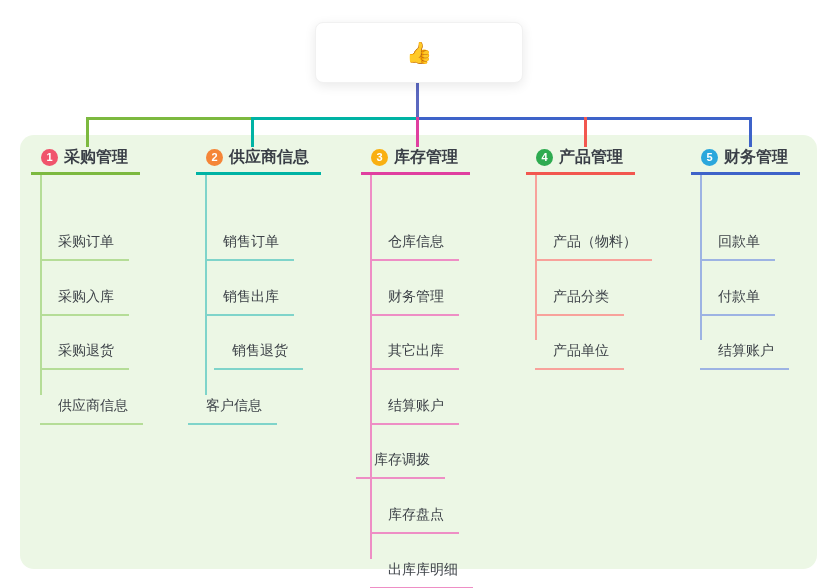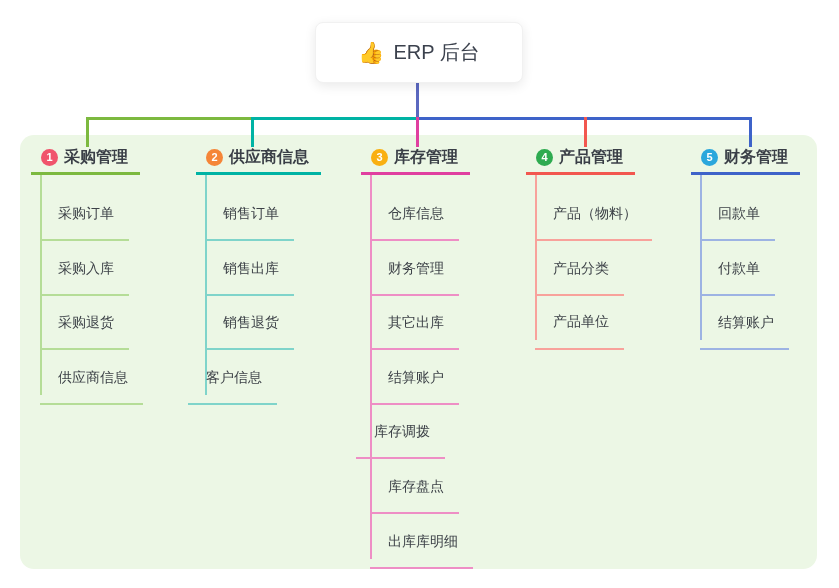--- a/index.html
+++ b/index.html
@@ -52,38 +52,38 @@
     color:#ffffff;
     font-size:11px;
     font-weight:700;
     display:flex;align-items:center;justify-content:center;
     line-height:1;
     flex:0 0 auto;
   }
   .child-node{
     position:absolute;
     display:inline-block;
-    padding:0 15px 16px 18px;
+    padding:0 15px 8px 18px;
     border-bottom:2px solid #000;
     font-size:14px;
     color:#3d4248;
     line-height:20px;
     white-space:nowrap;
     z-index:2;
+    margin-top:28px;
   }
 </style>
 </head>
 <body>
 
 <div class="canvas">
   <div class="panel" style="background: rgb(236, 247, 229);"></div>
 
   <div class="root-node">
     <span class="emoji">👍</span>
-    <span>ERP 后台</span>
   </div>
 
   <div id="lines">
       <div class="line" style="left: 86px; top: 117px; width: 167px; height: 3px; background: rgb(124, 185, 63);"></div>
       <div class="line" style="left: 251px; top: 117px; width: 167px; height: 3px; background: rgb(0, 179, 164);"></div>
       <div class="line" style="left: 416px; top: 117px; width: 335px; height: 3px; background: rgb(62, 99, 201);"></div>
       <div class="line" style="left: 416px; top: 83px; width: 3px; height: 37px; background: rgb(91, 104, 192);"></div>
       <div class="line" style="left: 86px; top: 117px; width: 3px; height: 30px; background: rgb(124, 185, 63);"></div>
       <div class="line" style="left: 251px; top: 117px; width: 3px; height: 30px; background: rgb(0, 179, 164);"></div>
       <div class="line" style="left: 416px; top: 117px; width: 3px; height: 30px; background: rgb(224, 63, 160);"></div>
@@ -103,40 +103,40 @@
       <div class="child-node" style="left: 40px; top: 203px; border-bottom-color: rgb(181, 221, 151);">采购订单</div>
       <div class="child-node" style="left: 40px; top: 258px; border-bottom-color: rgb(181, 221, 151);">采购入库</div>
       <div class="child-node" style="left: 40px; top: 312px; border-bottom-color: rgb(181, 221, 151);">采购退货</div>
       <div class="child-node" style="left: 40px; top: 367px; border-bottom-color: rgb(181, 221, 151);">供应商信息</div>
       <div class="branch-title" style="left: 196px; top: 147px; border-bottom-color: rgb(0, 179, 164);">
         <span class="badge" style="background: rgb(245, 134, 56);">2</span>
         <span>供应商信息</span>
       </div>
       <div class="child-node" style="left: 205px; top: 203px; border-bottom-color: rgb(127, 212, 202);">销售订单</div>
       <div class="child-node" style="left: 205px; top: 258px; border-bottom-color: rgb(127, 212, 202);">销售出库</div>
-      <div class="child-node" style="left: 205px; top: 312px; border-bottom-color: rgb(127, 212, 202); text-align: center;">销售退货</div>
+      <div class="child-node" style="left: 214px; top: 312px; border-bottom-color: rgb(127, 212, 202); text-align: center;">销售退货</div>
       <div class="child-node" style="left: 188px; top: 367px; border-bottom-color: rgb(127, 212, 202);">客户信息</div>
       <div class="branch-title" style="left: 361px; top: 147px; border-bottom-color: rgb(224, 63, 160);">
         <span class="badge" style="background: rgb(249, 176, 17);">3</span>
         <span>库存管理</span>
       </div>
       <div class="child-node" style="left: 370px; top: 203px; border-bottom-color: rgb(238, 142, 197);">仓库信息</div>
       <div class="child-node" style="left: 370px; top: 258px; border-bottom-color: rgb(238, 142, 197);">财务管理</div>
       <div class="child-node" style="left: 370px; top: 312px; border-bottom-color: rgb(238, 142, 197);">其它出库</div>
       <div class="child-node" style="left: 370px; top: 367px; border-bottom-color: rgb(238, 142, 197);">结算账户</div>
       <div class="child-node" style="left: 356px; top: 421px; border-bottom-color: rgb(238, 142, 197);">库存调拨</div>
       <div class="child-node" style="left: 370px; top: 476px; border-bottom-color: rgb(238, 142, 197);">库存盘点</div>
       <div class="child-node" style="left: 370px; top: 531px; border-bottom-color: rgb(238, 142, 197);">出库库明细</div>
       <div class="branch-title" style="left: 526px; top: 147px; border-bottom-color: rgb(242, 87, 79);">
         <span class="badge" style="background: rgb(46, 171, 80);">4</span>
         <span>产品管理</span>
       </div>
       <div class="child-node" style="left: 535px; top: 203px; border-bottom-color: rgb(248, 162, 155);">产品（物料）</div>
       <div class="child-node" style="left: 535px; top: 258px; border-bottom-color: rgb(248, 162, 155);">产品分类</div>
-      <div class="child-node" style="left: 535px; top: 312px; border-bottom-color: rgb(248, 162, 155); font-family: Liberation Serif, serif;">产品单位</div>
+      <div class="child-node" style="left: 535px; top: 312px; border-bottom-color: rgb(248, 162, 155);">产品单位</div>
       <div class="branch-title" style="left: 691px; top: 147px; border-bottom-color: rgb(62, 99, 201);">
         <span class="badge" style="background: rgb(43, 167, 220);">5</span>
         <span>财务管理</span>
       </div>
       <div class="child-node" style="left: 700px; top: 203px; border-bottom-color: rgb(157, 179, 227);">回款单</div>
       <div class="child-node" style="left: 700px; top: 258px; border-bottom-color: rgb(157, 179, 227); text-align: center;">付款单</div>
       <div class="child-node" style="left: 700px; top: 312px; border-bottom-color: rgb(157, 179, 227);">结算账户</div>
     </div>
 </div>
 

